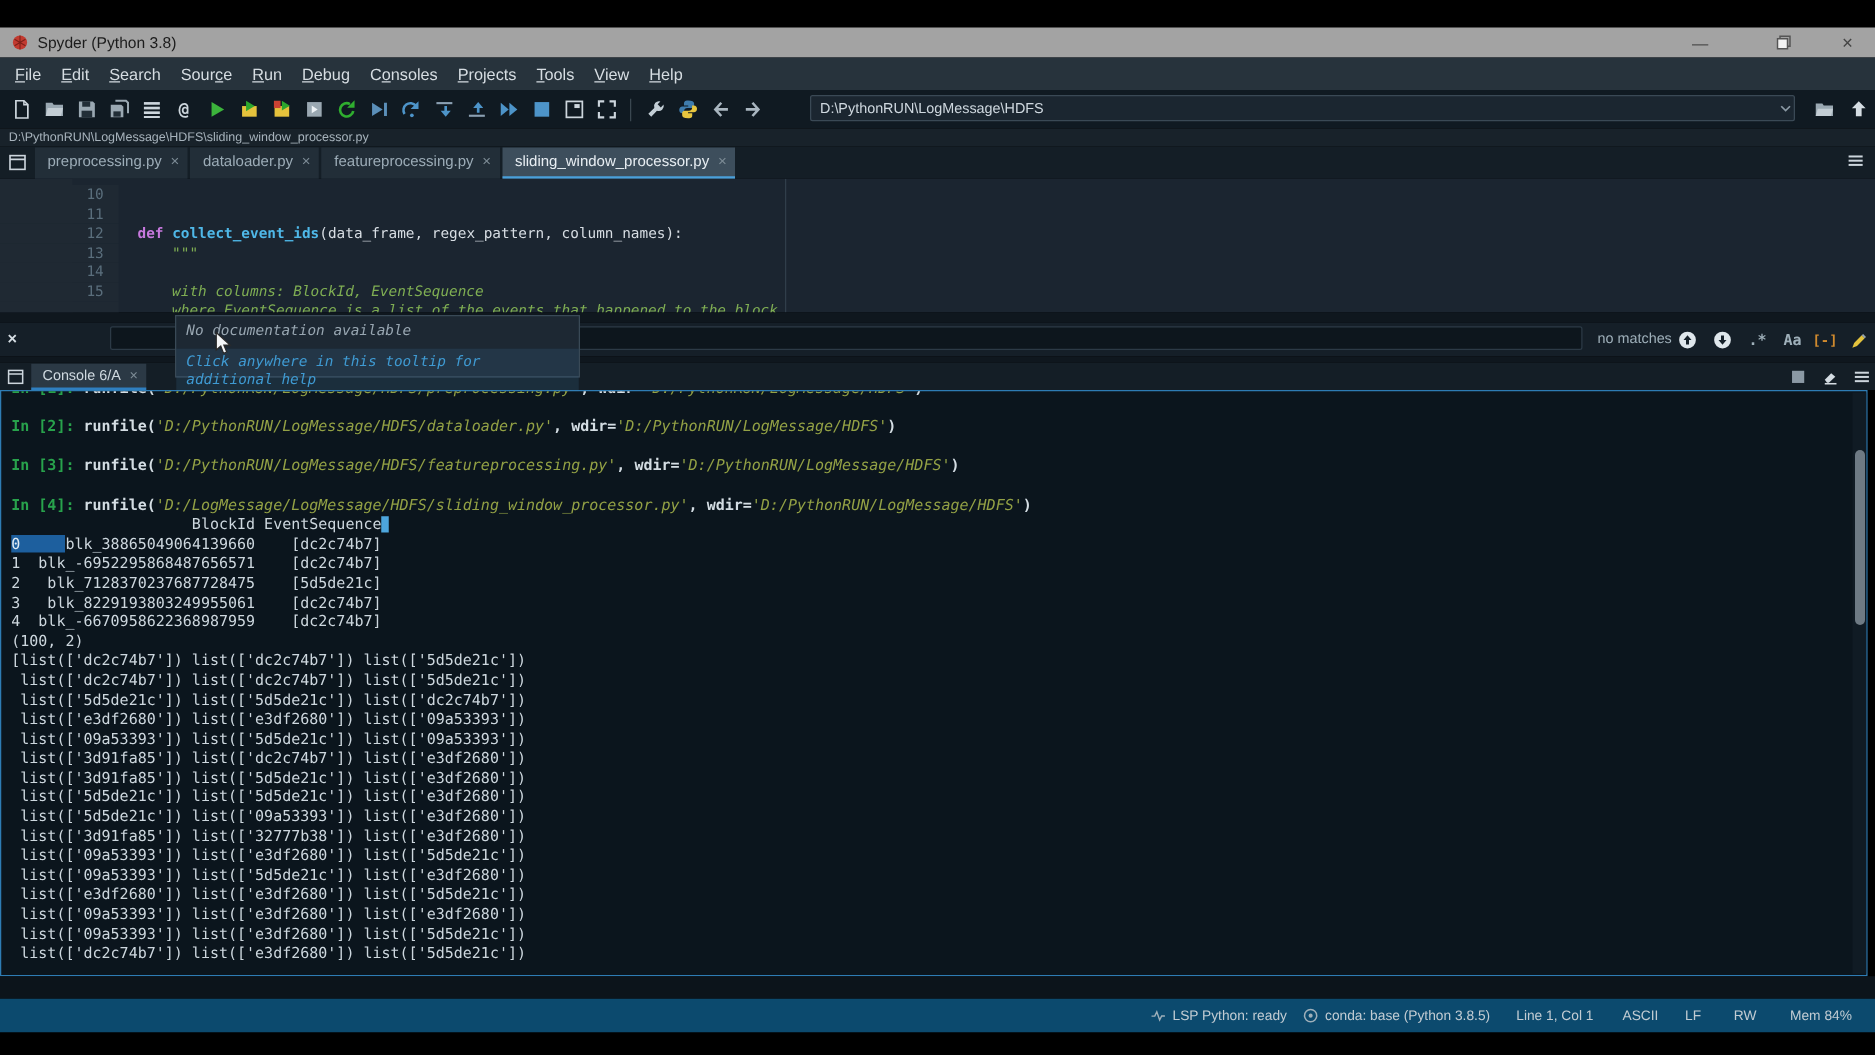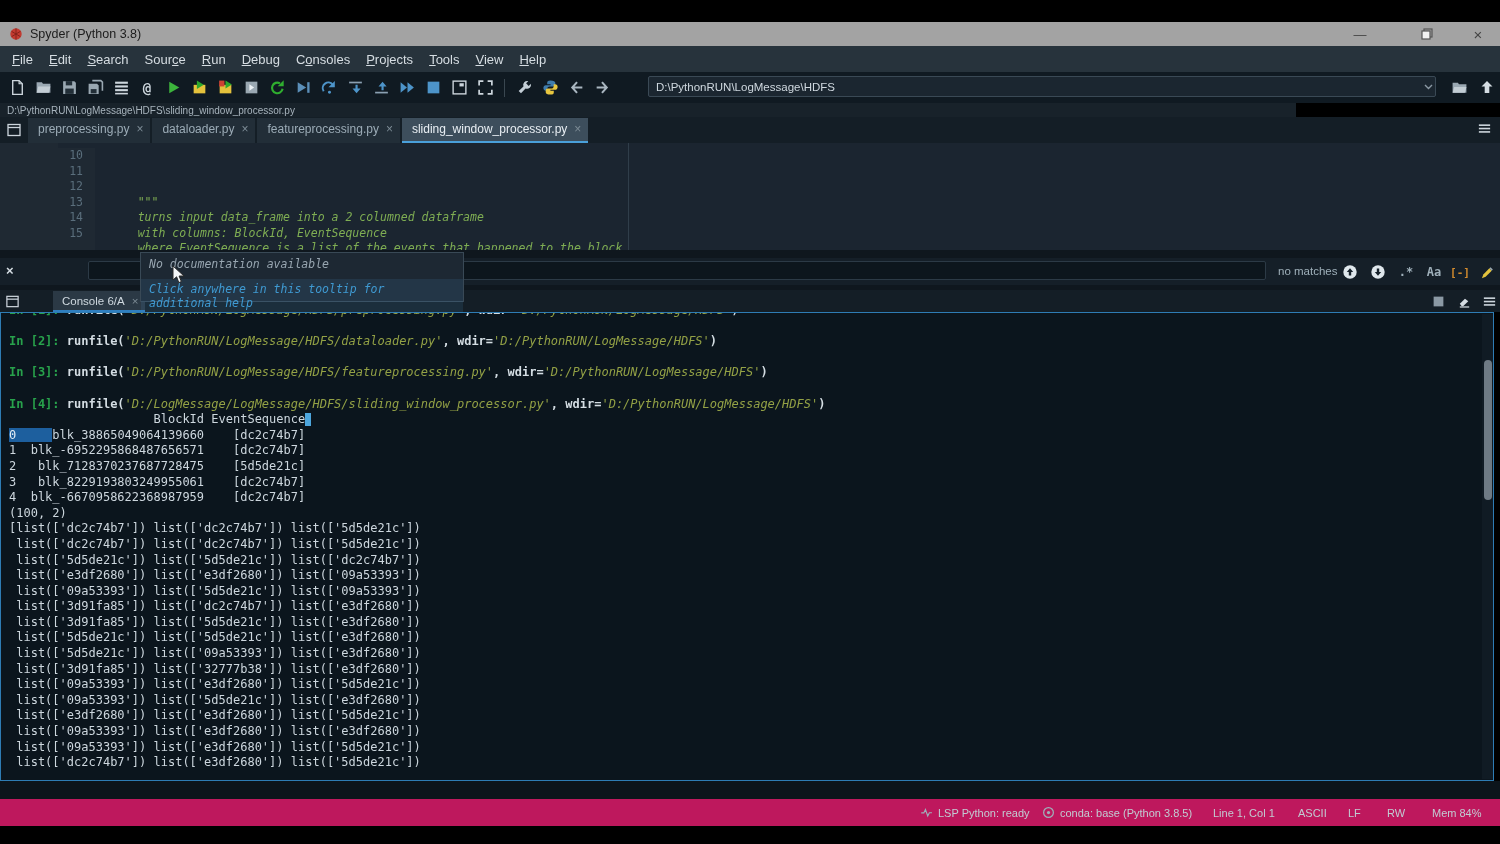--- a/index.html
+++ b/index.html
@@ -20,21 +20,21 @@
   .tbtn{width:26px;height:26px;display:flex;align-items:center;justify-content:center;flex:0 0 auto;}
   .tsep{width:1px;height:18px;background:#3a4750;margin:0 6px;flex:0 0 auto;}
   .tgl{font-family:"DejaVu Sans Mono",monospace;font-size:12px;font-weight:bold;color:#cdd6dd;}
   .wdir{position:absolute;left:648px;top:4px;width:788px;height:21px;background:#1b2630;border:1px solid #3a4955;
         border-radius:2px;color:#cfd8df;font-size:11.5px;padding:0 16px 0 7px;box-sizing:border-box;
         font-family:"Liberation Sans",sans-serif;}
   .wdir-chev{position:absolute;left:1424px;top:12px;}
   .tbtn-right1{position:absolute;left:1446px;top:2px;}
   .tbtn-right2{position:absolute;left:1474px;top:2px;}
   
-  .pathbar{top:103px;left:0;width:1296px;height:14px;background:#18222a;display:flex;align-items:center;}
+  .pathbar{top:103px;left:0;width:1500px;height:14px;background:#18222a;display:flex;align-items:center;}
   .pathbar span{font-size:10px;color:#a7b3bc;padding-left:7px;}
   
   .tabbar{top:117px;left:0;width:1500px;height:26px;background:#141e26;display:flex;align-items:center;}
   .tabbar .browse{align-self:center;margin:0 6px;}
   .etab{height:25px;display:flex;align-items:center;background:#222e38;color:#9cacb7;font-size:12px;
         padding:0 7px 0 10px;margin-right:2px;border-bottom:2px solid transparent;box-sizing:border-box;}
   .etab .x{color:#7d8c96;margin-left:7px;font-size:12px;}
   .etab.active{background:#3d4e5c;color:#e8eef3;border-bottom:2px solid #4aa0da;}
   .tab-menu{position:absolute;right:8px;top:4px;}
   
@@ -54,21 +54,21 @@
   .findbar{top:258px;left:0;width:1500px;height:27px;background:#151f28;}
   .find-close{position:absolute;left:6px;top:5px;font-size:13px;font-weight:bold;color:#d6dee4;}
   .find-input{position:absolute;left:88px;top:3px;width:1178px;height:19px;background:#0d161d;
               border:1px solid #2c3a46;border-radius:2px;color:#cfd8df;padding:0 6px;box-sizing:border-box;font-size:12px;}
   .find-status{position:absolute;left:1278px;top:7px;font-size:11.5px;color:#9fb0ba;}
   .fbtn{position:absolute;top:4px;width:20px;height:20px;display:flex;align-items:center;justify-content:center;}
   .tgl.word{color:#d08a2e;font-size:11px;}
   .tgl.dim{color:#9fb0ba;}
   .gap2{top:285px;left:0;width:1500px;height:5px;background:#0f171e;}
   
-  .ctabbar{top:290px;left:0;width:1500px;height:22px;background:#141e26;display:flex;align-items:flex-end;gap:28px;}
+  .ctabbar{top:290px;left:0;width:1500px;height:22px;background:#141e26;display:flex;align-items:flex-end;}
   .ctabbar .browse{align-self:center;margin:0 5px;}
   .ctab{height:21px;display:flex;align-items:center;background:#2b3945;color:#cfd9e0;font-size:11.5px;
         padding:0 7px 0 9px;border-bottom:2px solid #2f7fc0;box-sizing:border-box;}
   .ctab .x{color:#7d8c96;margin-left:7px;}
   .cbtn{position:absolute;top:2px;width:20px;height:18px;display:flex;align-items:center;justify-content:center;}
   
   .console{top:312px;left:0;width:1494px;height:469px;background:#0b151d;border:1px solid #2e7cb4;
            box-sizing:border-box;overflow:hidden;font-family:"DejaVu Sans Mono",monospace;
            font-size:12px;line-height:15.6px;padding:2px 0 8px 8px;}
   .cline{white-space:pre;height:15.6px;}
@@ -82,21 +82,21 @@
   .vscroll{position:absolute;left:1482px;top:314px;width:11px;height:465px;background:#101b24;}
   .vthumb{position:absolute;left:1483.5px;top:360px;width:8px;height:140px;background:#6e7a84;border-radius:4px;}
   .hstrip{top:781px;left:0;width:1500px;height:18px;background:#0c141b;}
   
   .tooltip{left:140px;top:252px;width:322px;height:48px;background:#1d2833;border:1px solid #39familiar;
            border:1px solid #394956;z-index:50;font-family:"DejaVu Sans Mono",monospace;font-size:11.5px;font-style:italic;}
   .tooltip .l1{color:#98a6b1;padding:4px 8px 3px 8px;}
   .tooltip .l2{color:#3f9ad2;padding:3px 8px;background:rgba(70,130,180,0.16);margin-top:5px;}
   .cursor-arrow{left:172px;top:265px;z-index:60;}
   
-  .statusbar{top:799px;left:0;width:1500px;height:27px;background:#be185d;font-size:11px;color:#c2ccd3;}
+  .statusbar{top:799px;left:0;width:1500px;height:27px;background:#0c4a6e;font-size:11px;color:#c2ccd3;}
   .sitem{position:absolute;top:0;height:27px;display:flex;align-items:center;gap:5px;}
   .bottomblack{top:826px;left:0;width:1500px;height:18px;background:#000;}
   .topblack{top:0;left:0;width:1500px;height:22px;background:#000;}
   svg{display:block;}
 </style>
 </head>
 <body>
 
 <div id="root">
   <div class="abs topblack"></div>
@@ -323,23 +323,23 @@
           <rect x="2" y="10.8" width="12" height="1.7" fill="#cdd6dd"></rect>
         </svg>
     </span>
   </div>
 
   <div class="abs editor" id="editor">
     <div class="gutter"></div>
     <div id="elines" style="position:relative;padding-top:5px;">
         <div class="eline"><span class="num">10</span><span class="codetxt"> </span></div>
         <div class="eline"><span class="num">11</span><span class="codetxt"> </span></div>
-        <div class="eline"><span class="num">12</span></div>
+        <div class="eline"><span class="num">12</span><span class="codetxt"><span class="tok-kw">def </span><span class="tok-fn">collect_event_ids</span><span class="tok-pl">(data_frame, regex_pattern, column_names):</span></span></div>
         <div class="eline"><span class="num">13</span><span class="codetxt"><span class="tok-doc">    """</span></span></div>
-        <div class="eline"><span class="num">14</span><span class="codetxt"><span class="tok-doc">    turns input data_frame into a 2 columned dataframe</span></span></div>
+        <div class="eline"><span class="num">14</span></div>
         <div class="eline"><span class="num">15</span><span class="codetxt"><span class="tok-doc">    with columns: BlockId, EventSequence</span></span></div>
         <div class="eline"><span class="num"></span><span class="codetxt"><span class="tok-doc">    where EventSequence is a list of the events that happened to the block</span></span></div>
       </div>
     <div class="edgeline"></div>
   </div>
   <div class="abs gap1"></div>
 
   <div class="abs findbar">
     <span class="find-close">×</span>
     <input class="find-input" value="" style="">

